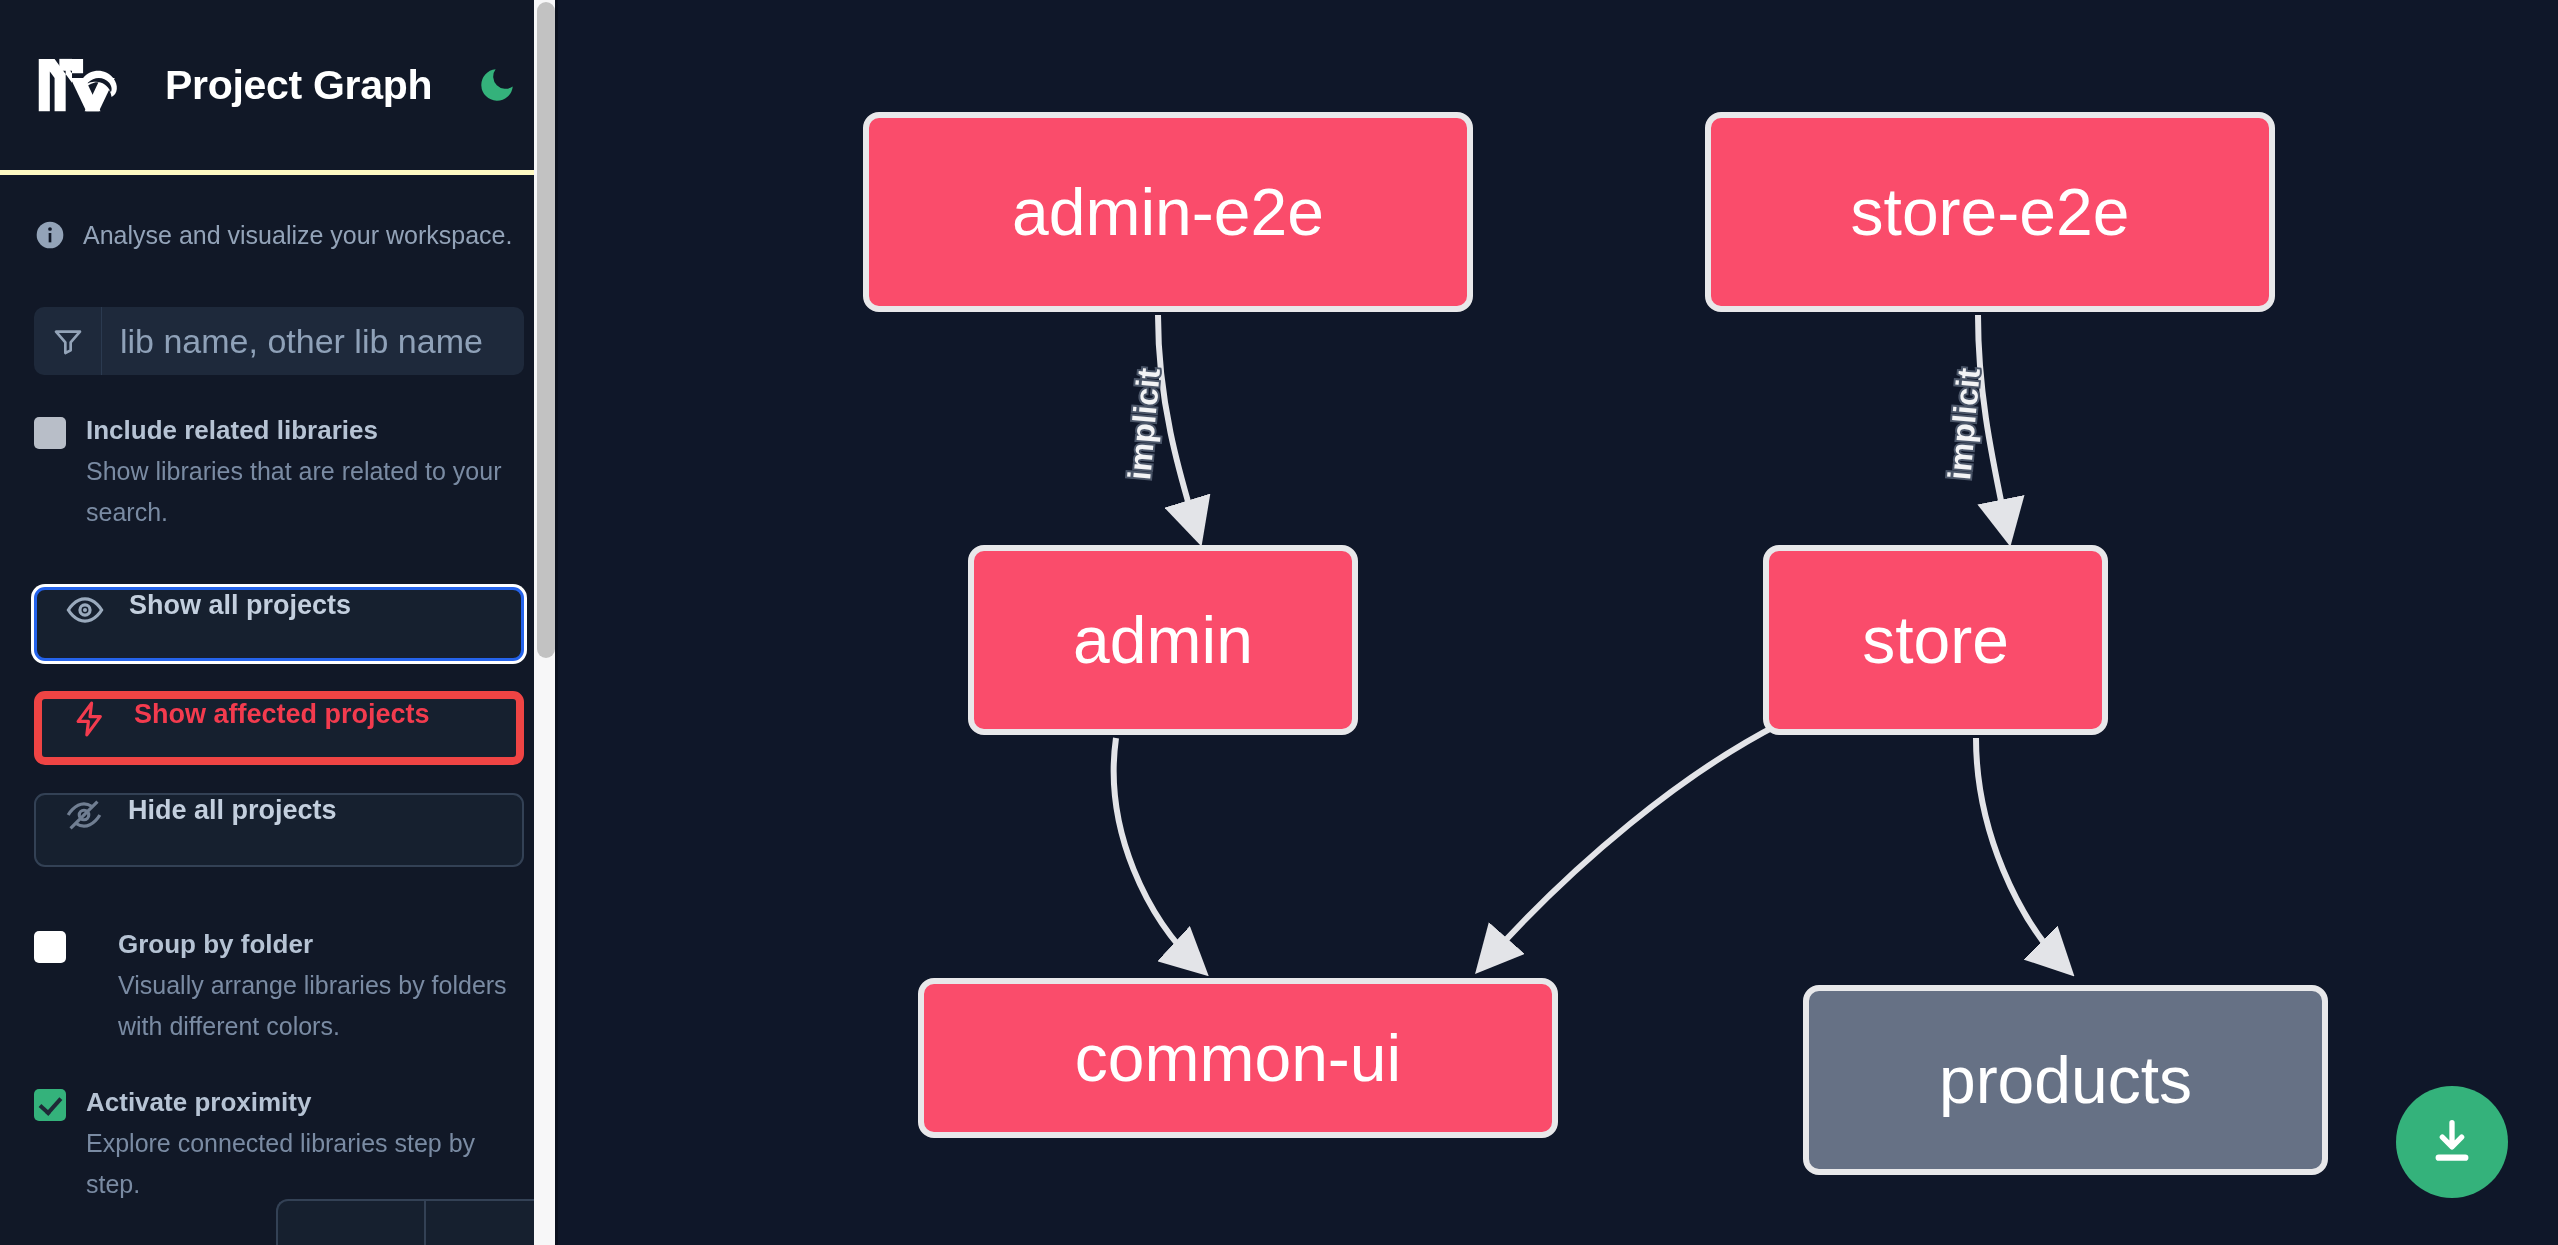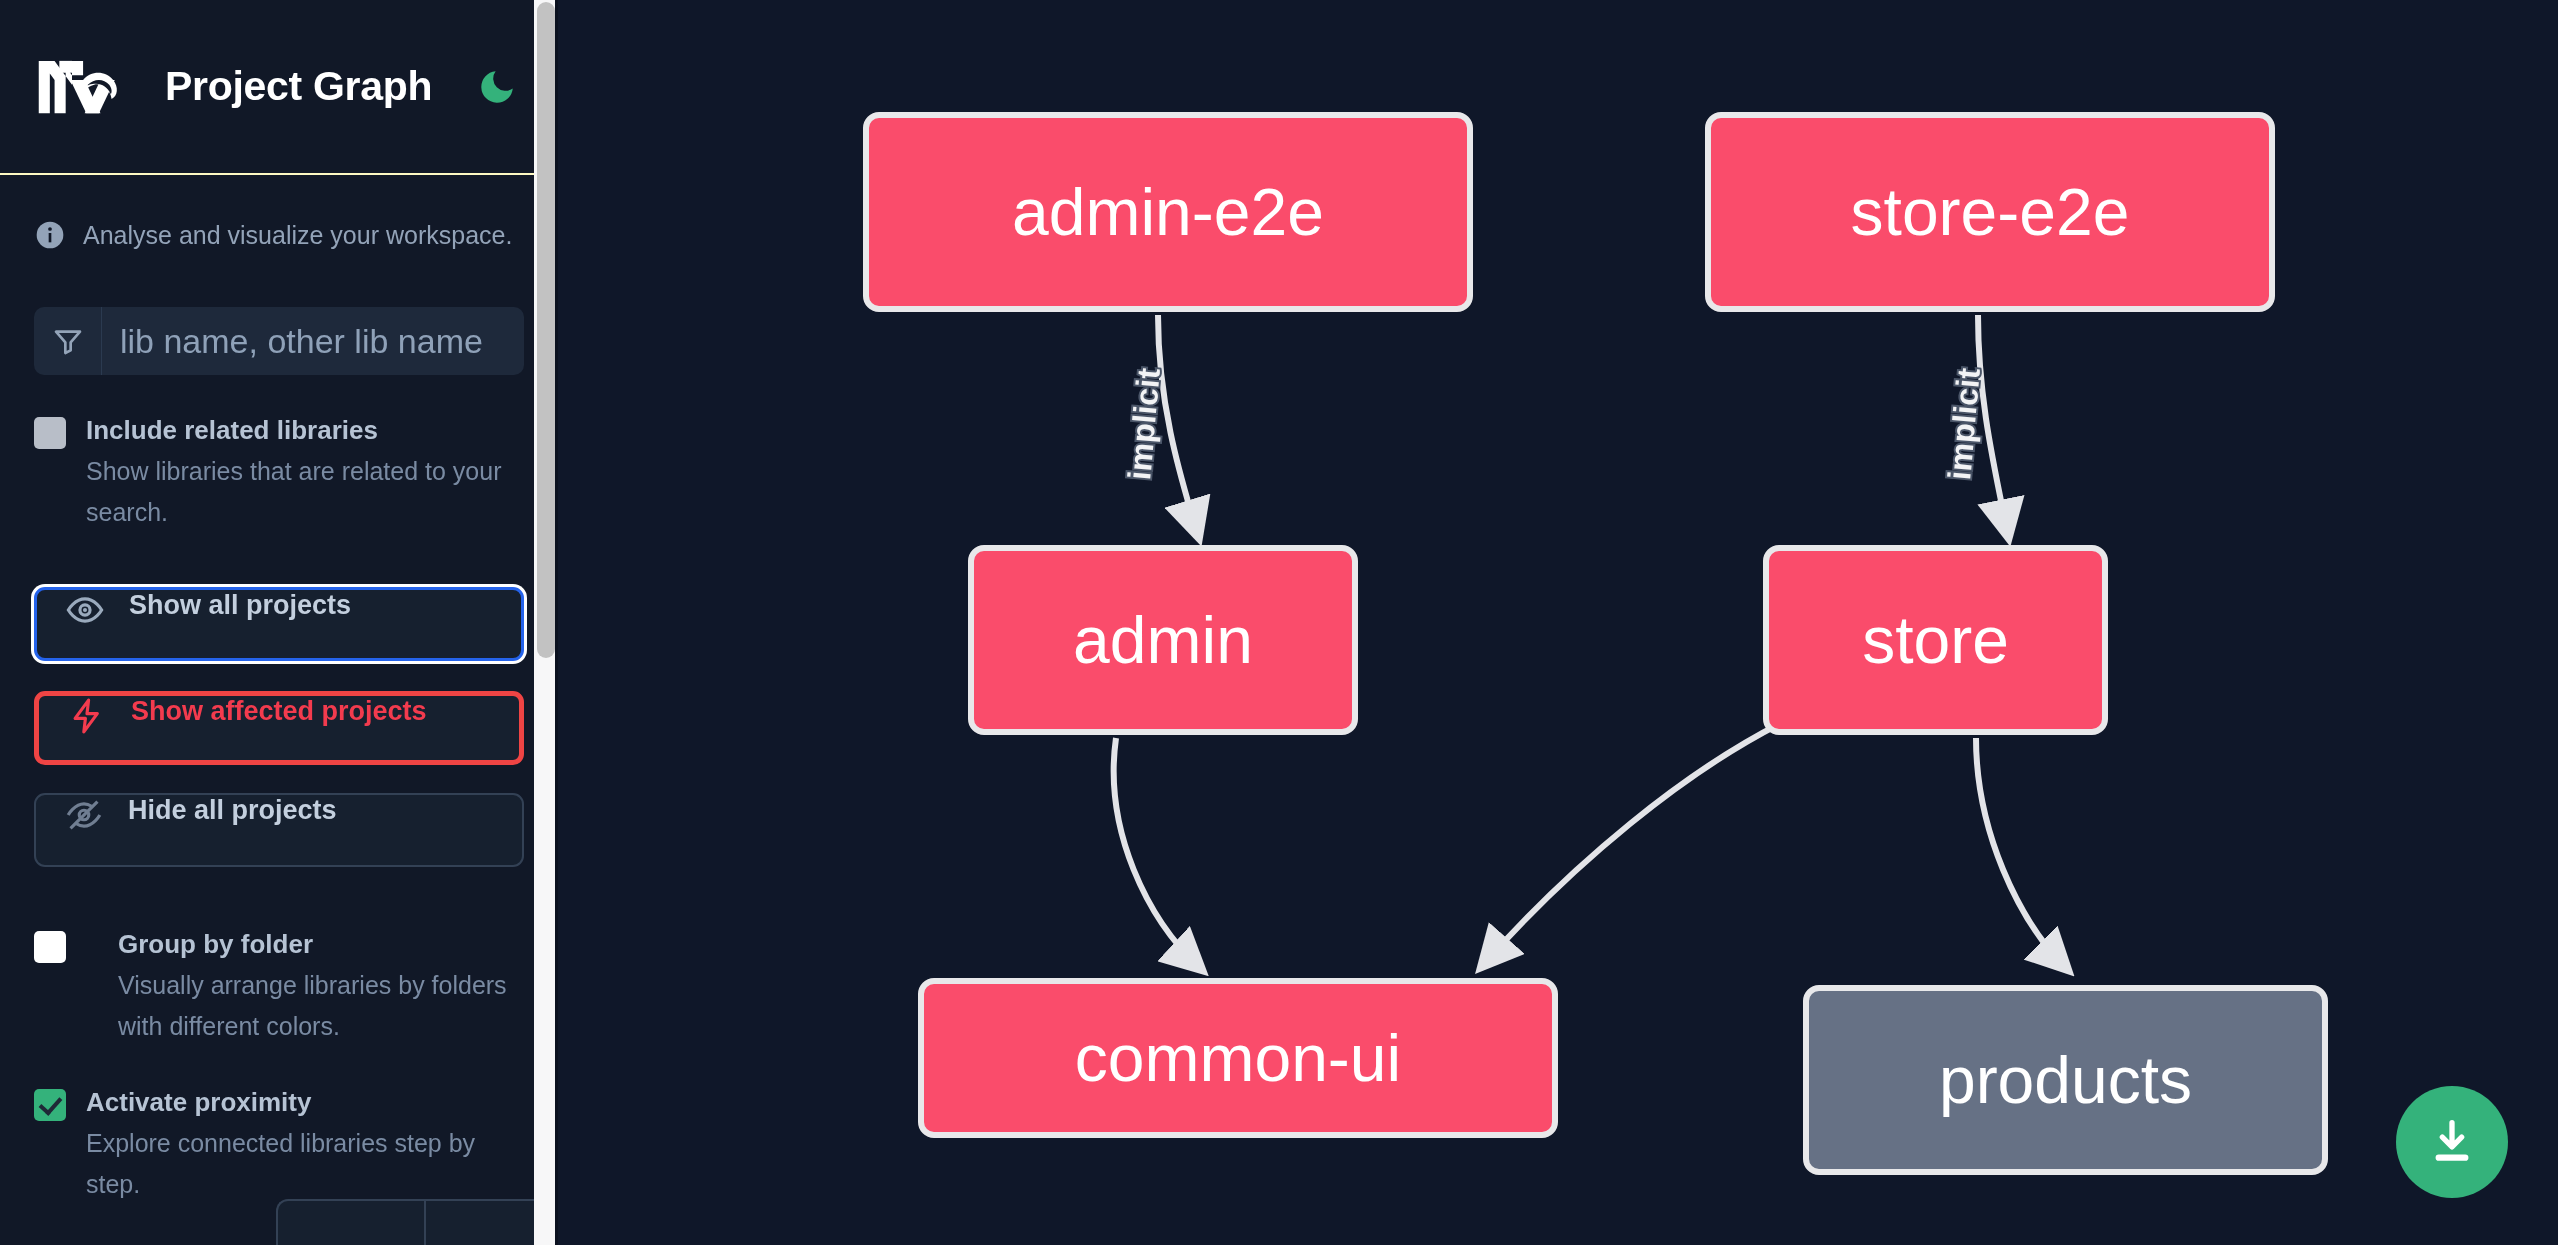--- a/index.html
+++ b/index.html
@@ -16,21 +16,21 @@
     position: relative;
     width: 558px; height: 1245px;
     background: #111827;
     flex: 0 0 558px;
     overflow: hidden;
   }
   .sb-header {
     height: 175px;
     display: flex; align-items: center;
     padding: 6px 34px;
-    border-bottom: 2px solid #fef9c3;
+    border-bottom: 5px solid #fef9c3;
   }
   .nx-logo { width: 95px; height: 62px; flex: 0 0 95px; }
   .app-title {
     color: #FFFFFF;
     font-size: 41px;
     font-weight: 700;
     letter-spacing: -0.3px;
     margin-left: 36px;
     white-space: nowrap;
   }
@@ -131,21 +131,21 @@
     font-weight: 700;
     margin-left: 24px;
     white-space: nowrap;
   }
   .btn-show-all {
     border: 3px solid #2563EB;
     box-shadow: 0 0 0 3px #FFFFFF;
     margin-top: 54px;
   }
   .btn-show-all .b-label { color: #C3CFDE; }
-  .btn-affected { border: 5px solid #ef4444; margin-top: 30px; }
+  .btn-affected { border: 8px solid #ef4444; margin-top: 30px; }
   .btn-affected .b-label { color: #F33B4E; }
   .btn-hide-all { margin-top: 28px; }
   .btn-hide-all .b-label { color: #C3CFDE; }
 
   .group-gap { margin-top: 60px; gap: 32px; }
 
   .bottom-btn-group {
     position: absolute;
     left: 276px; bottom: -14px;
     display: flex;

